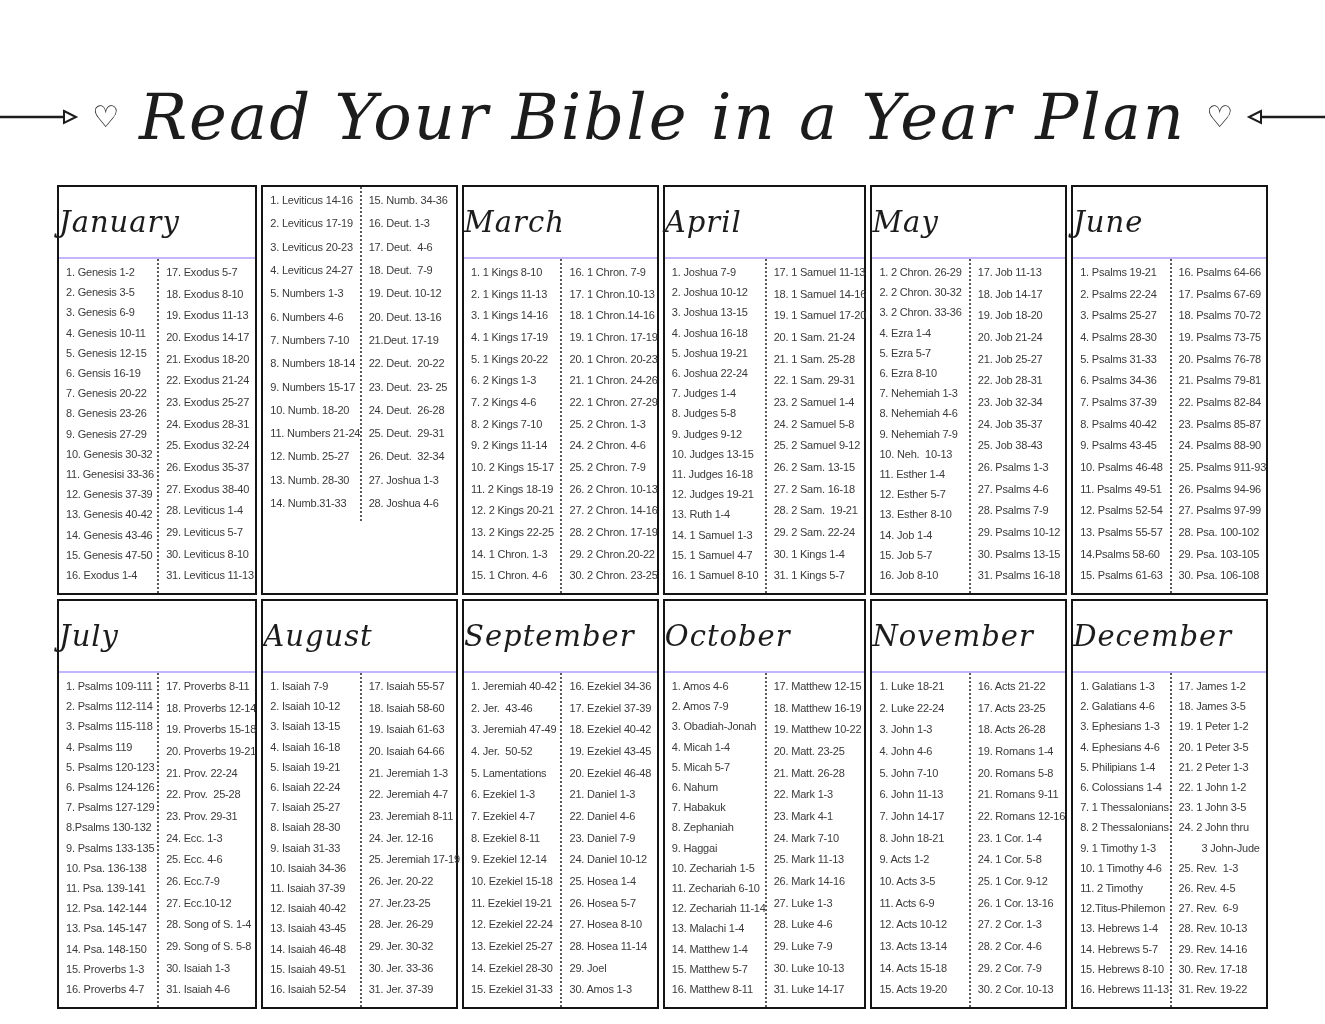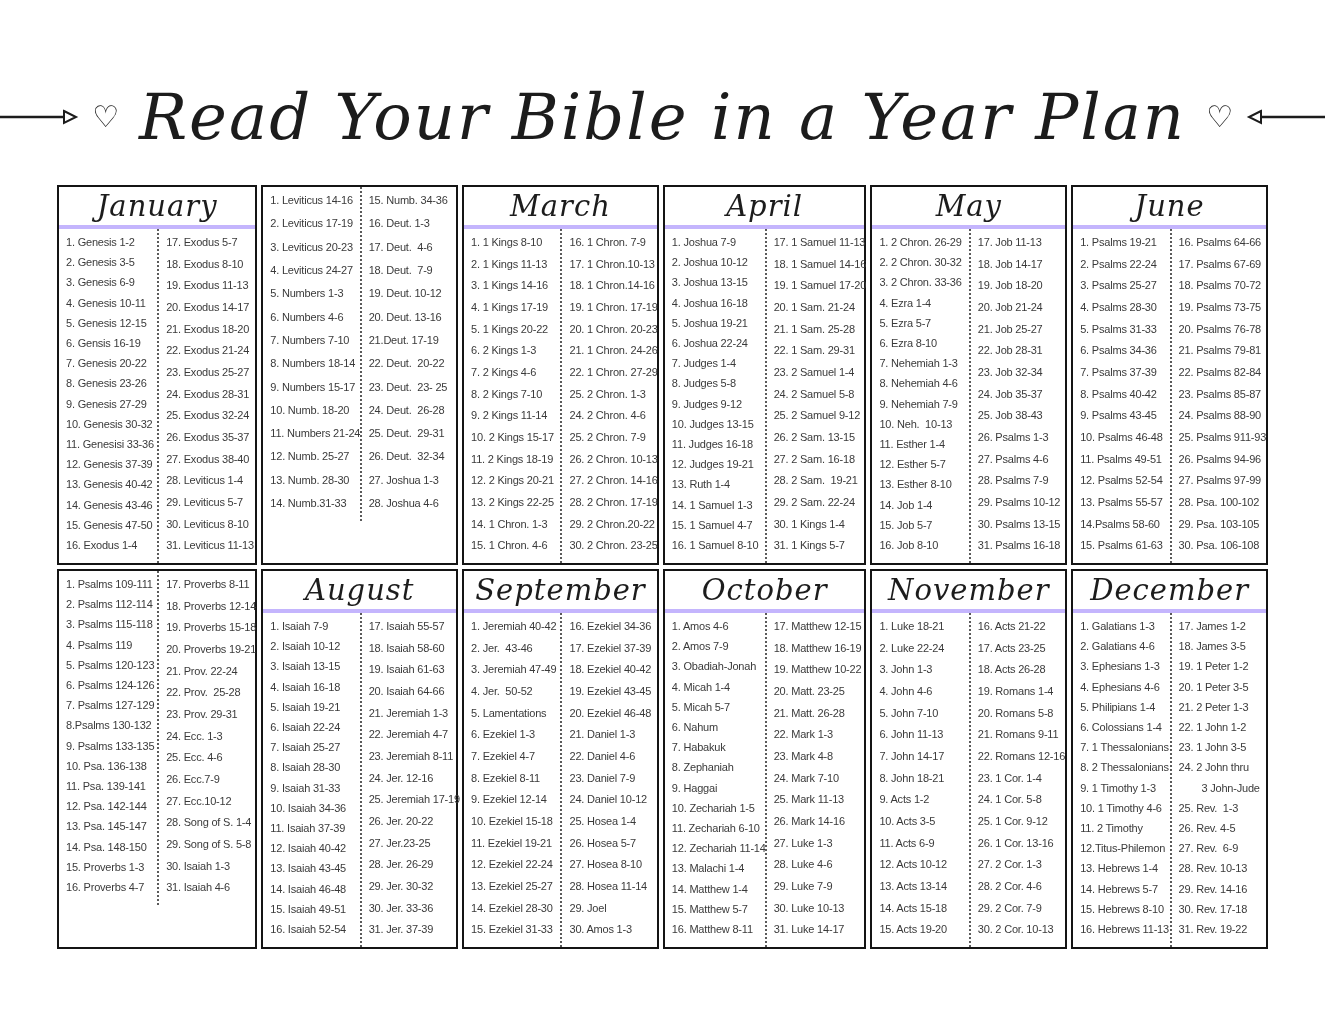--- a/index.html
+++ b/index.html
@@ -41,25 +41,25 @@
     display: grid;
     grid-template-columns: repeat(6, 1fr);
     gap: 4px;
     width: 1211px;
   }
   .month-box {
     border: 2px solid #141414;
     background: #ffffff;
   }
   .month-header {
-    height: 42px;
-    border-bottom: 4px solid #c4b5fd;
+    height: 72px;
+    border-bottom: 2px solid #c4b5fd;
     display: flex;
     align-items: center;
-    justify-content: center;
+    justify-content: flex-start;
   }
   .month-name {
     font-family: "DejaVu Serif", serif;
     font-style: italic;
     font-weight: normal;
     font-size: 29px;
     color: #1c1c1c;
     letter-spacing: 1px;
   }
   .month-body {
@@ -361,20 +361,23 @@
             <div class="entry">26. Psalms 94-96</div>
             <div class="entry">27. Psalms 97-99</div>
             <div class="entry">28. Psa. 100-102</div>
             <div class="entry">29. Psa. 103-105</div>
             <div class="entry">30. Psa. 106-108</div>
           </div>
     </div>
   </div>
 
   <div class="month-box">
+    <div class="month-header">
+      <span class="month-name">July</span>
+    </div>
     <div class="month-body">
       <div class="month-col left">
             <div class="entry">1. Psalms 109-111</div>
             <div class="entry">2. Psalms 112-114</div>
             <div class="entry">3. Psalms 115-118</div>
             <div class="entry">4. Psalms 119</div>
             <div class="entry">5. Psalms 120-123</div>
             <div class="entry">6. Psalms 124-126</div>
             <div class="entry">7. Psalms 127-129</div>
             <div class="entry">8.Psalms 130-132</div>
@@ -515,21 +518,21 @@
             <div class="entry">15. Matthew 5-7</div>
             <div class="entry">16. Matthew 8-11</div>
           </div>
       <div class="month-col right">
             <div class="entry">17. Matthew 12-15</div>
             <div class="entry">18. Matthew 16-19</div>
             <div class="entry">19. Matthew 10-22</div>
             <div class="entry">20. Matt. 23-25</div>
             <div class="entry">21. Matt. 26-28</div>
             <div class="entry">22. Mark 1-3</div>
-            <div class="entry">23. Mark 4-8</div>
+            <div class="entry">23. Mark 4-1</div>
             <div class="entry">24. Mark 7-10</div>
             <div class="entry">25. Mark 11-13</div>
             <div class="entry">26. Mark 14-16</div>
             <div class="entry">27. Luke 1-3</div>
             <div class="entry">28. Luke 4-6</div>
             <div class="entry">29. Luke 7-9</div>
             <div class="entry">30. Luke 10-13</div>
             <div class="entry">31. Luke 14-17</div>
           </div>
     </div>

